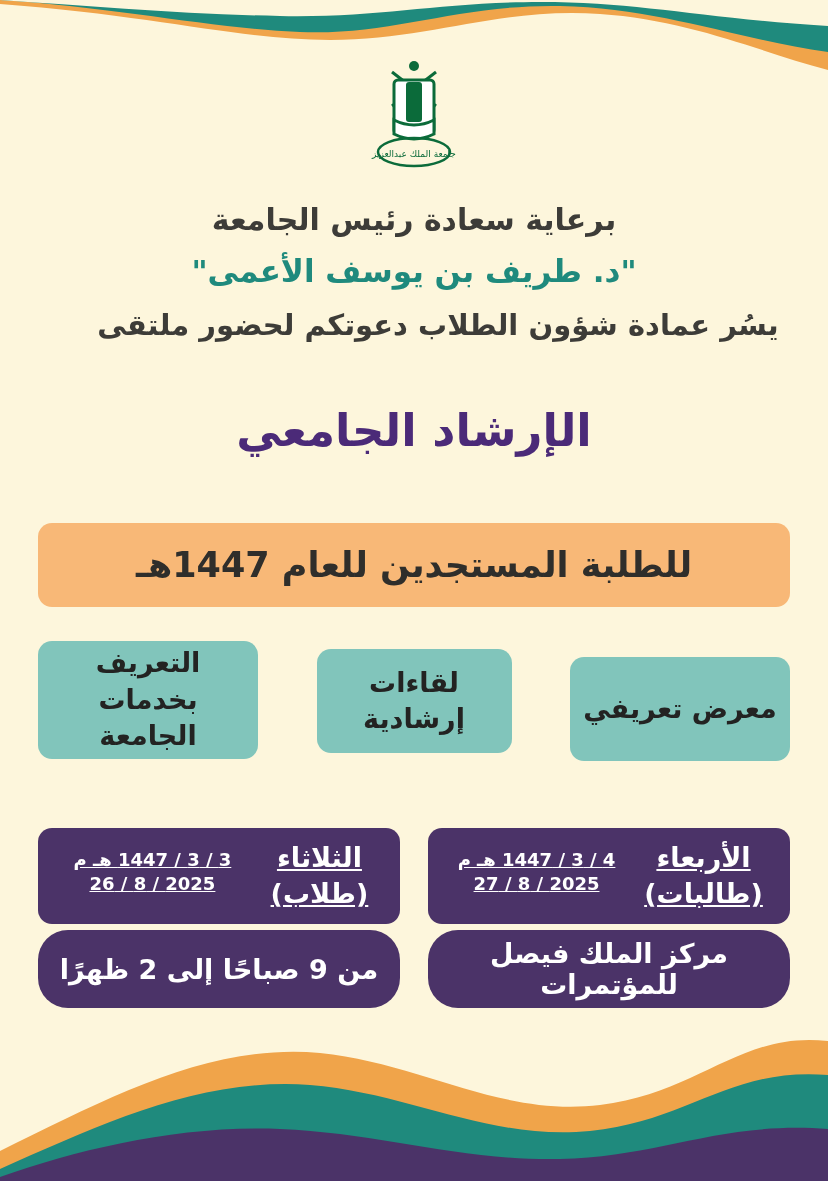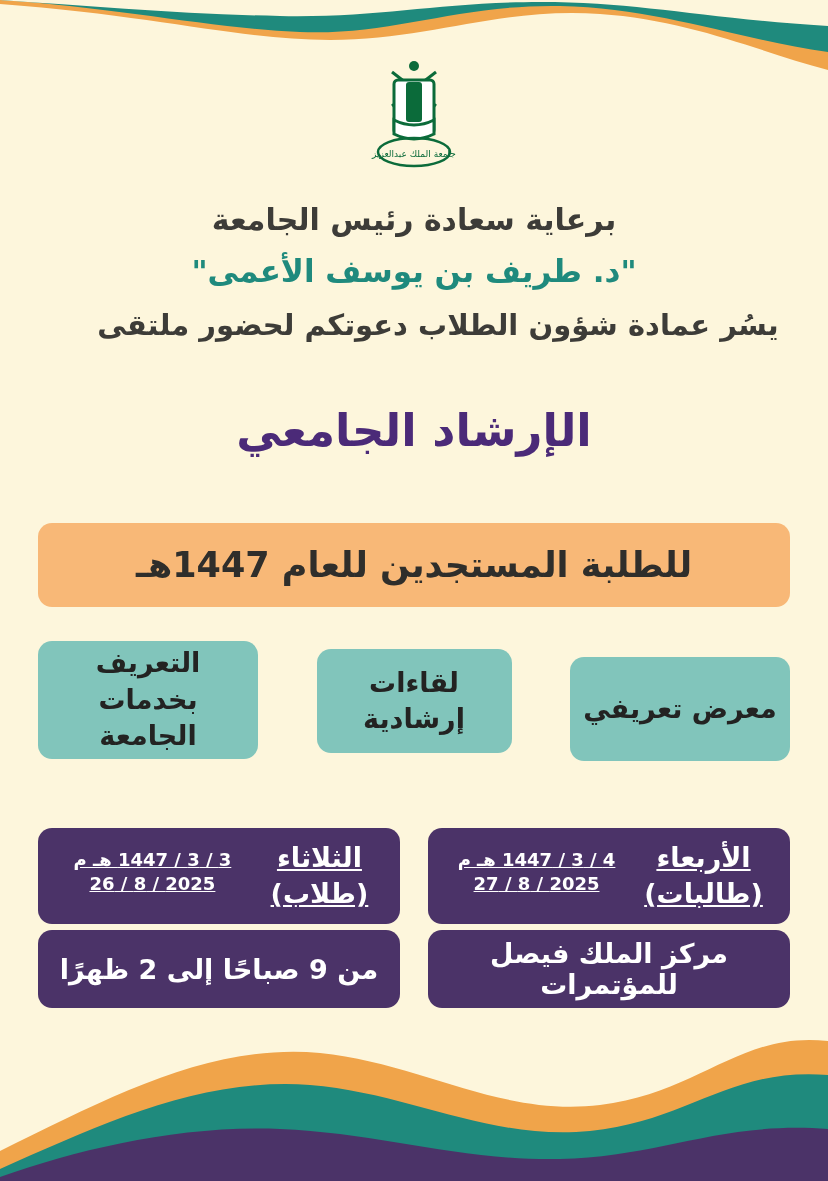--- a/index.html
+++ b/index.html
@@ -185,20 +185,21 @@
     justify-content: space-between;
   }
   .detail-card {
     width: 362px;
     height: 78px;
     display: flex;
     align-items: center;
     justify-content: center;
     font-size: 27px;
     font-weight: bold;
+    border-radius: 30px;
   }
 </style>
 </head>
 <body>
 
 <div class="poster">
 
   <svg class="wave-layer wave-top" viewBox="0 0 828 120" preserveAspectRatio="none">
     <path d="M828,0 L828,70 C760,52 690,20 600,14 C500,7 430,40 330,40 C240,40 160,16 0,4 L0,0 Z" fill="#f0a44a"></path>
     <path d="M828,0 L828,52 C740,40 660,8 560,6 C460,4 390,36 300,32 C210,28 120,8 0,0 Z" fill="#1f8a7d"></path>

